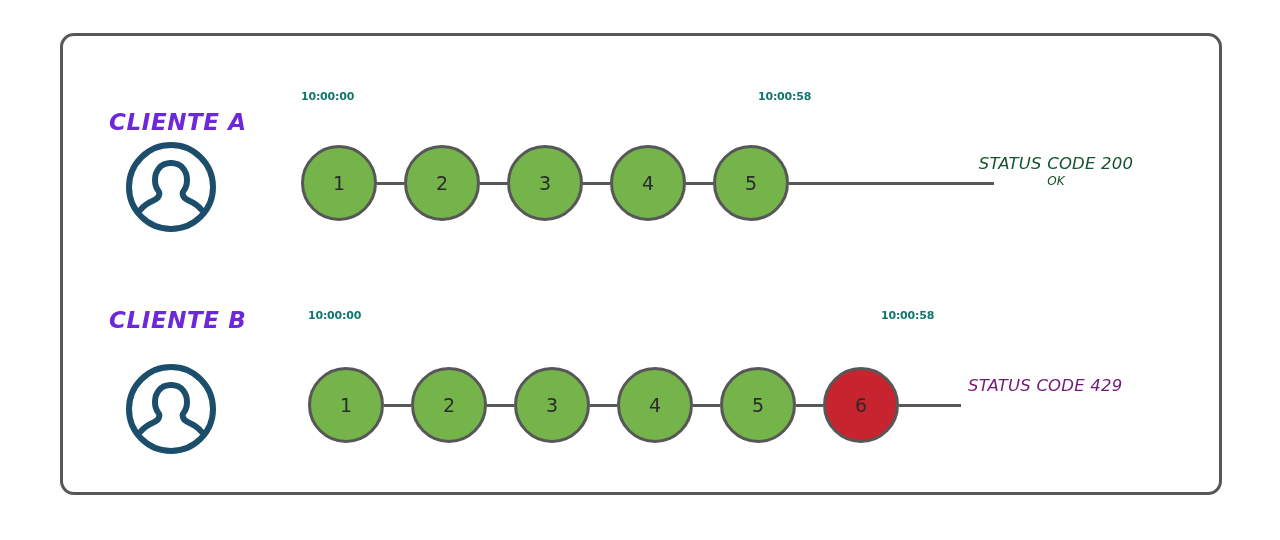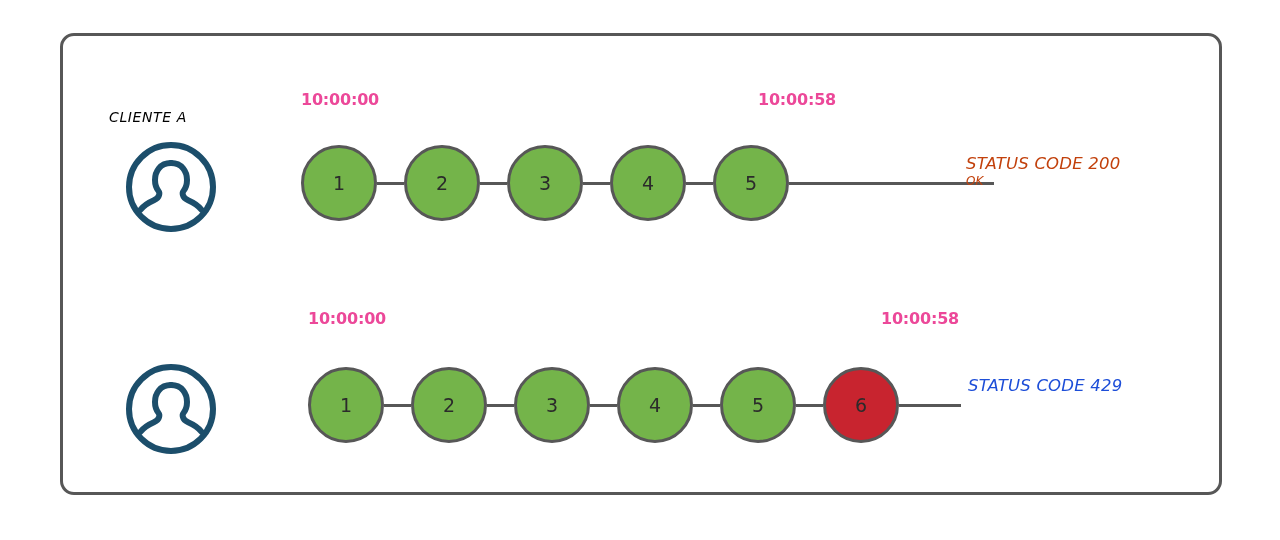--- a/index.html
+++ b/index.html
@@ -32,43 +32,43 @@
     left: 0;
     top: 0;
     width: 100%;
     height: 100%;
   }
 
   
   .client-label {
     position: absolute;
     font-family: "DejaVu Sans", sans-serif;
-    font-size: 14px;
-    font-weight: 400;
+    font-size: 23px;
+    font-weight: 700;
     font-style: italic;
     letter-spacing: 0.6px;
-    color: #000000;
+    color: #6d28d9;
     white-space: nowrap;
   }
 
   
   .avatar {
     position: absolute;
     width: 92px;
     height: 92px;
   }
   .avatar svg { display: block; width: 92px; height: 92px; }
 
   
   .timestamp {
     position: absolute;
     font-family: "DejaVu Sans", sans-serif;
-    font-size: 16px;
+    font-size: 11px;
     font-weight: 700;
-    color: #ec4899;
+    color: #0f766e;
     white-space: nowrap;
     letter-spacing: -0.2px;
   }
 
   
   .chain {
     position: absolute;
     display: flex;
     align-items: center;
     height: 78px;
@@ -112,22 +112,22 @@
   }
   .status .line1 {
     display: block;
     font-size: 16.5px;
     letter-spacing: 0.2px;
   }
   .status .line2 {
     display: block;
     font-size: 12px;
   }
-  .status.ok   { color: #c2410c; text-align: left; }
-  .status.fail { color: #1d4ed8; text-align: left; }
+  .status.ok   { color: #14532d; text-align: center; }
+  .status.fail { color: #701a75; text-align: left; }
 </style>
 </head>
 <body>
 
 <div id="diagram-frame">
 
   <div class="client-row">
 
     <div class="client-label" style="left:46px; top:73px;">CLIENTE A</div>
 
@@ -167,20 +167,21 @@
     </div>
 
     <div class="status ok" style="left:903px; top:118px; width:180px;">
       <span class="line1">STATUS CODE 200</span>
       <span class="line2">OK</span>
     </div>
   </div>
 
   <div class="client-row">
 
+    <div class="client-label" style="left:46px; top:271px;">CLIENTE B</div>
 
     <div class="avatar" style="left:62px; top:327px;">
       <svg viewBox="0 0 92 92" xmlns="http://www.w3.org/2000/svg">
         <circle cx="46" cy="46" r="42" fill="none" stroke="#1C4E6B" stroke-width="6"></circle>
         <path d="M46 22
                  c -11 0 -16 8.5 -16 17
                  c 0 5 1.5 8.5 3.5 11
                  c 1 1.2 1 2.6 0.6 4
                  c -0.6 2.4 -2.4 4 -5.2 5.2
                  c -6.6 2.9 -11.2 6.6 -13.4 9.6" fill="none" stroke="#1C4E6B" stroke-width="6" stroke-linecap="round" stroke-linejoin="round"></path>

